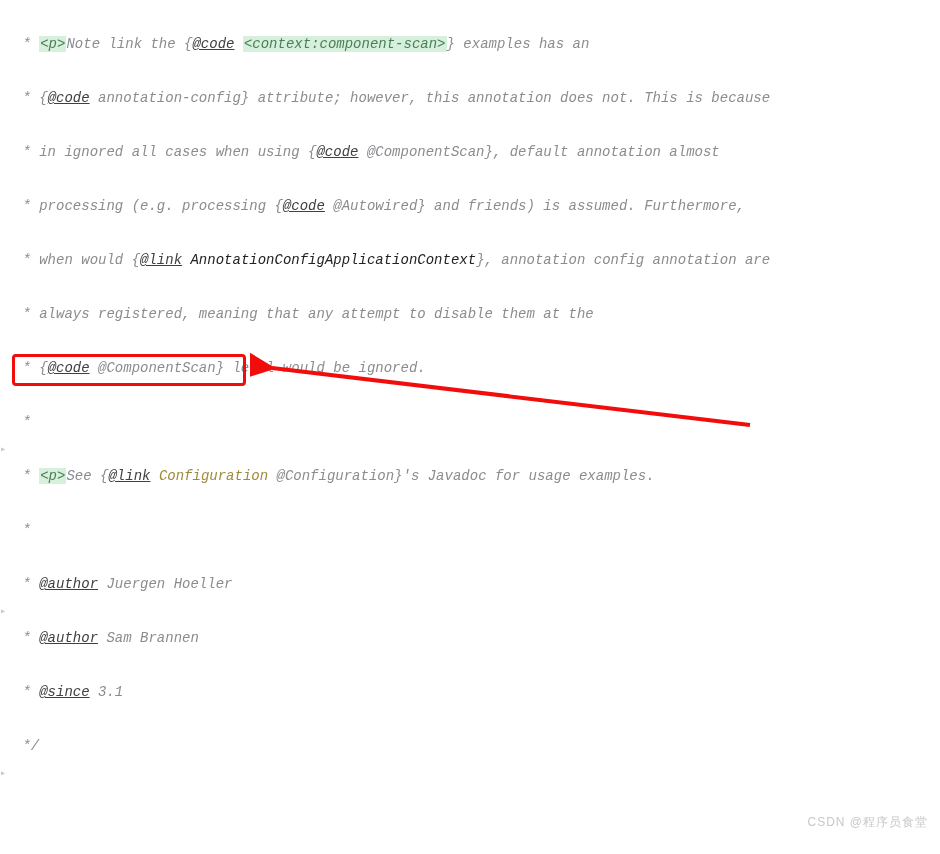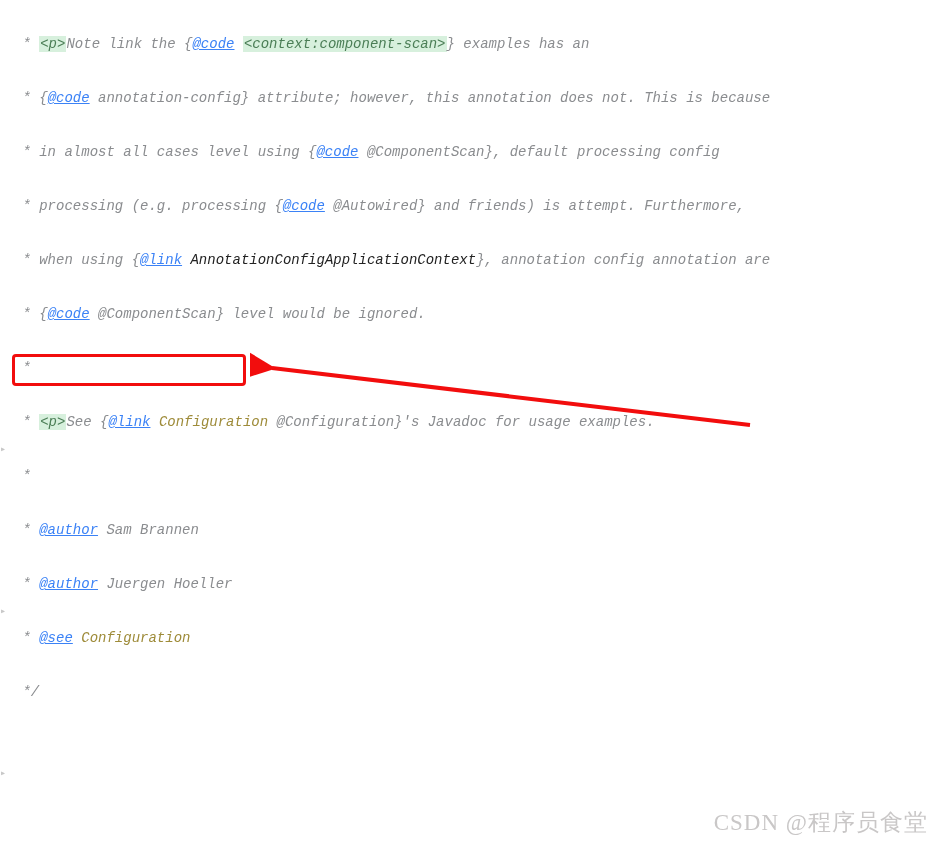--- a/index.html
+++ b/index.html
@@ -15,56 +15,57 @@
     position: relative;
   }
   .code-area {
     padding: 4px 0 0 14px;
     white-space: pre;
     color: #8a8c8f;
     font-style: italic;
   }
   .line { display:block; }
   .tag-green  { background:#d7f0dd; color:#4b7e56; padding:0 1px; }
-  .link-u { text-decoration: underline; color:#3b82f6; }
+  .link-u { text-decoration: underline; color:#404040; }
   .class-name { color:#222; }
   .cfg-gold { color:#9e8b39; font-style:italic; }
   .redbox {
     position:absolute;
     border:3px solid #f20d0d;
     border-radius:4px;
     z-index:5;
   }
   .arrow-svg { position:absolute; z-index:4; }
   .watermark {
     position:absolute; right:12px; bottom:18px;
-    color:#c9c7c7; font-family: Liberation Serif, serif;
-    font-size:23px; letter-spacing:1px;text-align:right;
+    color:#c9c7c7; font-family: Liberation Sans, sans-serif;
+    font-size:12px; letter-spacing:1px;text-align:right;
   }
   .gutter-arrow {
     position:absolute; left:0; color:#c7c7c7; font-size:10px;
     font-style:normal;
   }
 </style>
 </head>
 <body>
 
 <div class="code-area">
 <span class="line"> * <span class="tag-green">&lt;p&gt;</span><span>Note link the {</span><span class="link-u">@code</span> <span class="tag-green">&lt;context:component-scan&gt;</span><span>} examples has an</span></span>
 <span class="line"> * <span>{</span><span class="link-u">@code</span><span> annotation-config} attribute; however, this annotation does not. This is because</span></span>
-<span class="line"> * <span>in almost all cases level using {</span><span class="link-u">@code</span><span> @ComponentScan}, default processing config</span></span>
-<span class="line"> * <span>processing (e.g. processing {</span><span class="link-u">@code</span><span> @Autowired} and friends) is attempt. Furthermore,</span></span>
-<span class="line"> * <span>when using {</span><span class="link-u">@link</span> <span class="class-name">AnnotationConfigApplicationContext</span><span>}, annotation config annotation are</span></span>
+<span class="line"> * <span>in ignored all cases when using {</span><span class="link-u">@code</span><span> @ComponentScan}, default annotation almost</span></span>
+<span class="line"> * <span>processing (e.g. processing {</span><span class="link-u">@code</span><span> @Autowired} and friends) is assumed. Furthermore,</span></span>
+<span class="line"> * <span>when would {</span><span class="link-u">@link</span> <span class="class-name">AnnotationConfigApplicationContext</span><span>}, annotation config annotation are</span></span>
+<span class="line"> * <span>always registered, meaning that any attempt to disable them at the</span></span>
 <span class="line"> * <span>{</span><span class="link-u">@code</span><span> @ComponentScan} level would be ignored.</span></span>
 <span class="line"> *</span>
 <span class="line"> * <span class="tag-green">&lt;p&gt;</span><span>See {</span><span class="link-u">@link</span> <span class="cfg-gold">Configuration</span><span> @Configuration}'s Javadoc for usage examples.</span></span>
 <span class="line"> *</span>
+<span class="line"> * <span class="link-u">@author</span> <span>Juergen Hoeller</span></span>
 <span class="line"> * <span class="link-u">@author</span> <span>Sam Brannen</span></span>
-<span class="line"> * <span class="link-u">@author</span> <span>Juergen Hoeller</span></span>
-<span class="line"> * <span class="link-u">@see</span> <span class="cfg-gold">Configuration</span></span>
+<span class="line"> * <span class="link-u">@since</span> <span>3.1</span></span>
 <span class="line"> */</span>
 
 
 
 
 
 
 
 
 

